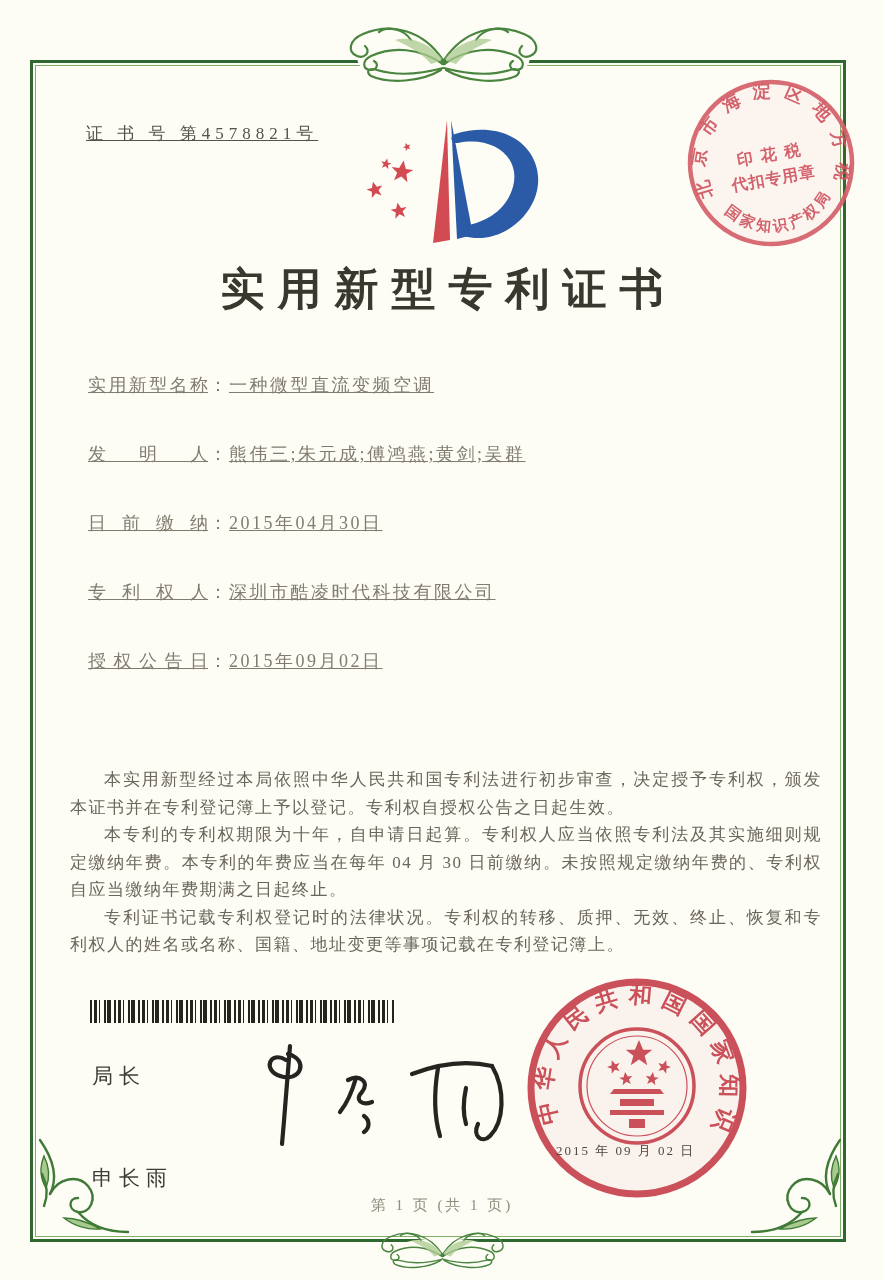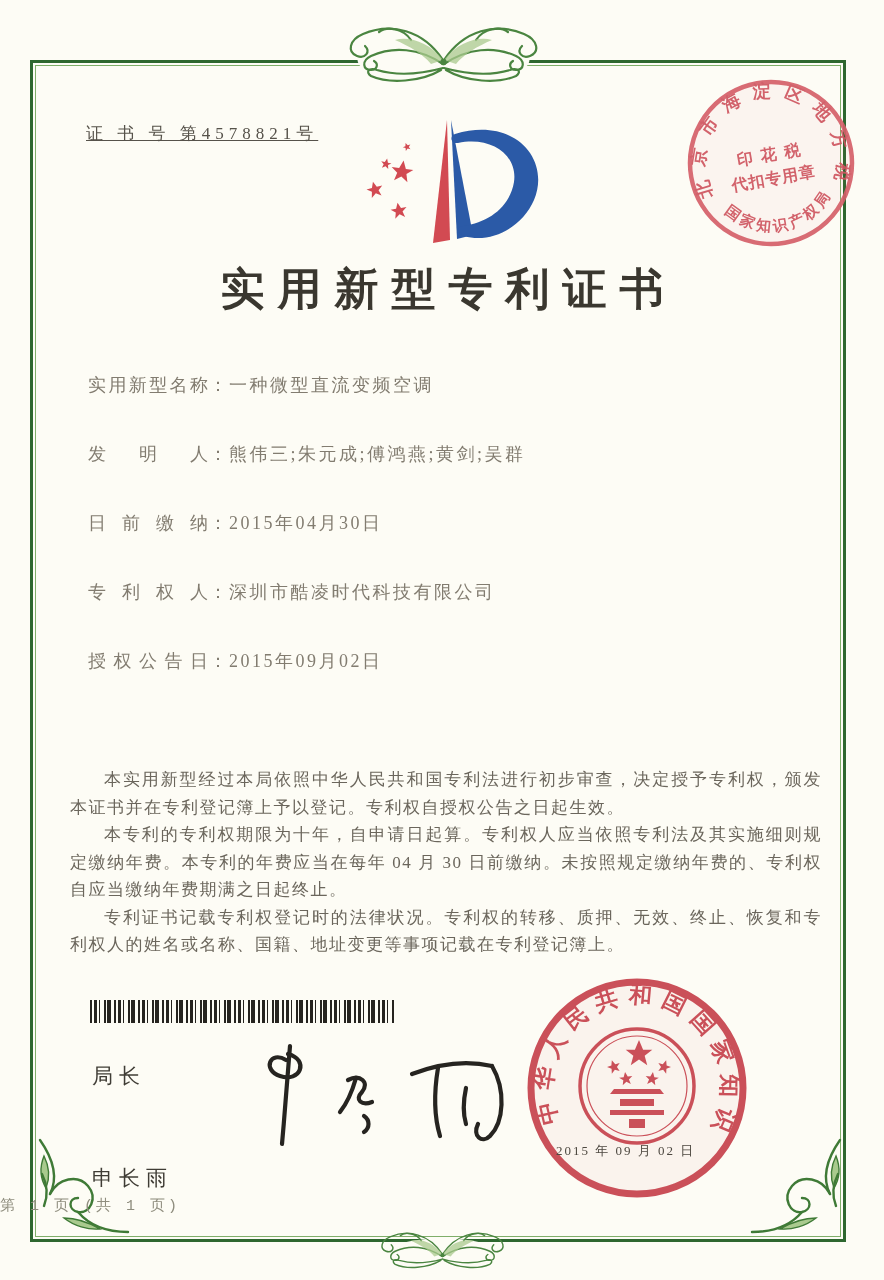--- a/index.html
+++ b/index.html
@@ -37,24 +37,24 @@
     position:absolute;left:0;right:0;top:260px;
     text-align:center;font-size:44px;letter-spacing:13px;
     color:#3a372f;font-weight:600;text-indent:13px;
   }
   
   .fields{position:absolute;left:88px;top:372px;color:#827c70;font-size:18px;}
   .field-row{line-height:26px;margin-bottom:43px;white-space:nowrap;}
   .field-label{
     display:inline-block;width:120px;
     text-align:justify;text-align-last:justify;
-    letter-spacing:0;vertical-align:top;
+    letter-spacing:0;vertical-align:top;text-decoration:underline;
   }
   .field-colon{display:inline-block;margin:0 2px 0 1px;}
-  .field-value{letter-spacing:2.5px;}
+  .field-value{letter-spacing:2.5px;text-decoration:underline;}
   
   .paras{
     position:absolute;left:70px;top:760px;width:752px;
     font-size:17px;line-height:27.5px;color:#6b665c;
     text-align:justify;letter-spacing:1.5px;margin-top:6px;
   }
   .paras p{margin:0;text-indent:2em;}
   
   .barcode{
     position:absolute;left:90px;top:1000px;width:305px;height:23px;
@@ -70,22 +70,22 @@
   .director-name{position:absolute;left:92px;top:1164px;font-size:21px;letter-spacing:6px;color:#3f3c35;}
   .signature{position:absolute;left:252px;top:1038px;z-index:3;}
   
   .office-seal{position:absolute;left:517px;top:968px;z-index:2;opacity:.93;}
   .seal-date{
     position:absolute;left:556px;top:1142px;z-index:4;
     font-size:13px;letter-spacing:2px;color:#4d4840;white-space:nowrap;
   }
   
   .footer{
-    position:absolute;left:0;right:0;top:1196px;
-    font-size:15px;letter-spacing:3px;color:#8f8d7e;font-family:Liberation Mono, monospace;
+    position:absolute;left:0;right:0;top:1196px;text-align:center;
+    font-size:15px;letter-spacing:3px;color:#8f8d7e;
   }
 </style>
 </head>
 <body>
 
 <div id="page">
 
   <div class="frame"></div>
 
   <svg class="ornament" style="left:326px;top:2px;" width="235" height="95" viewBox="0 0 235 95">

